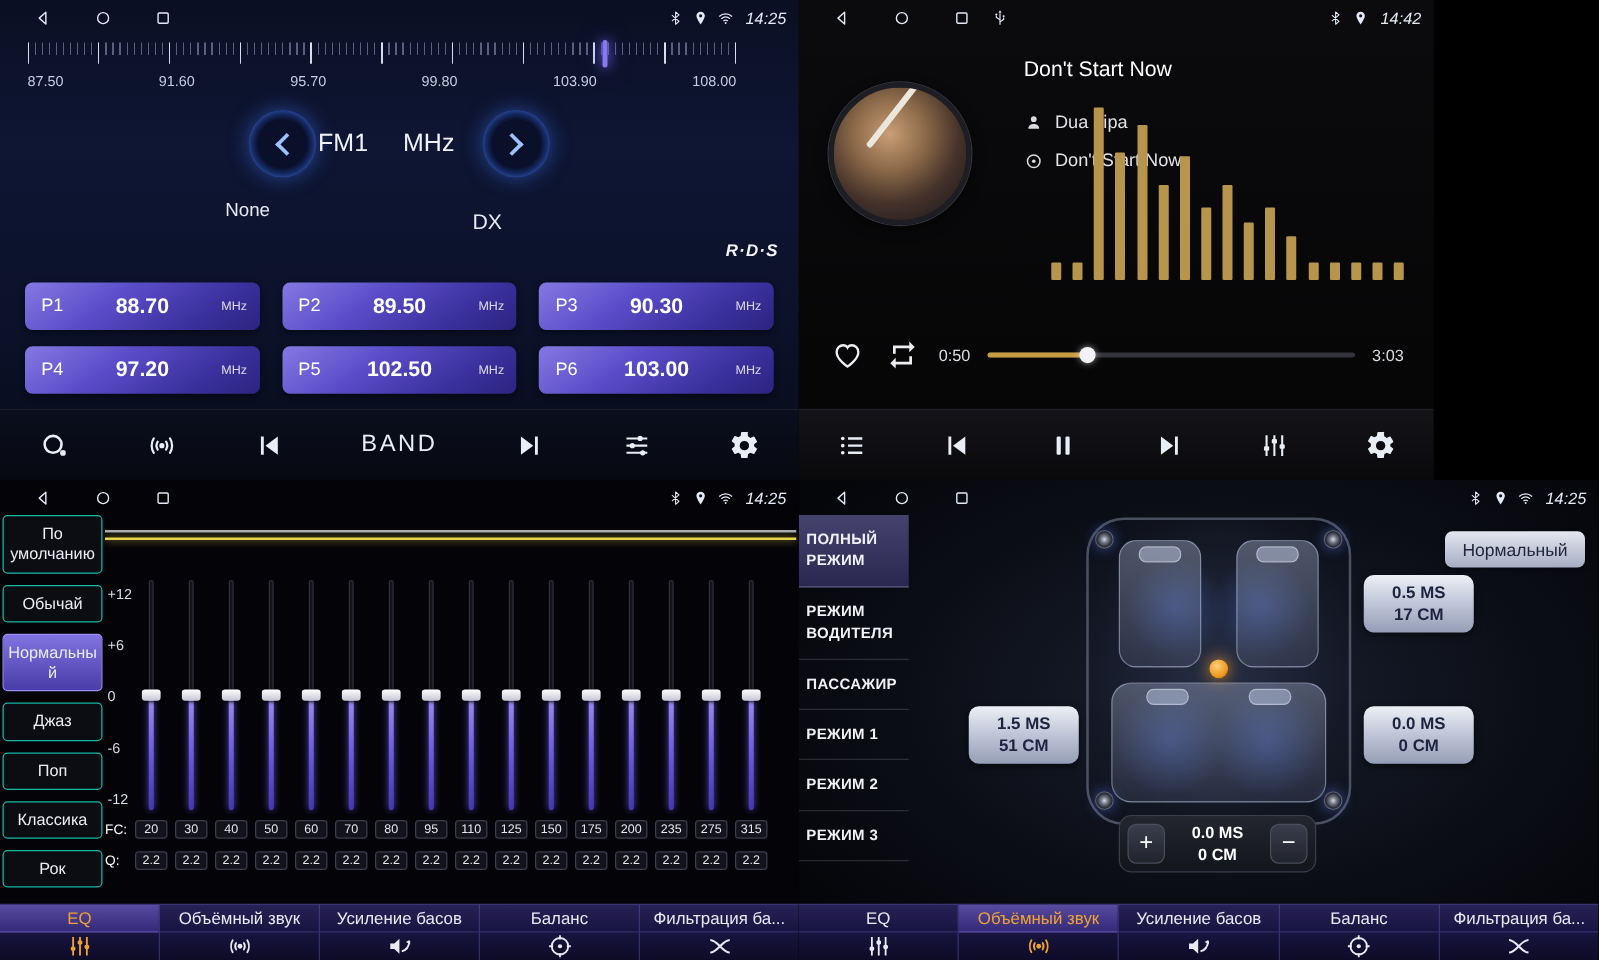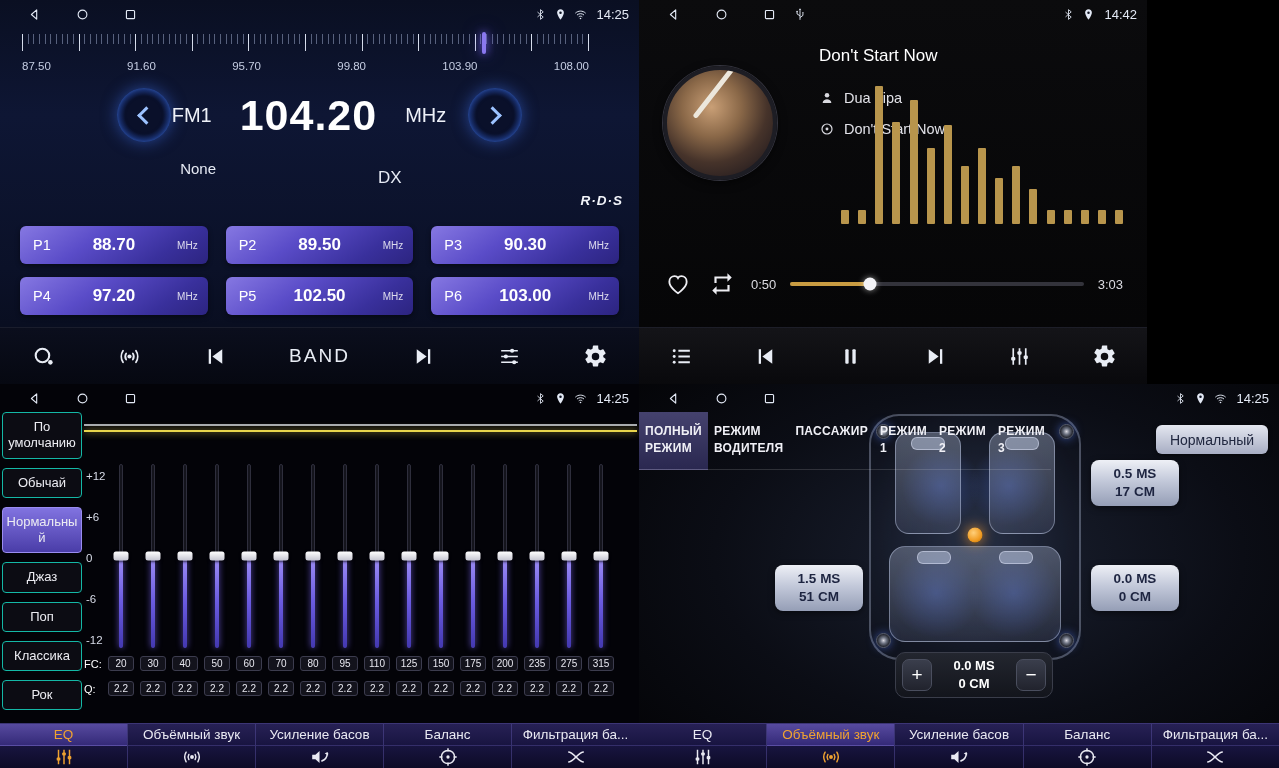--- a/index.html
+++ b/index.html
@@ -10,21 +10,21 @@
   #q-player{left:639px;top:0;width:508px;height:384px;background:linear-gradient(180deg,#0b0b0d 0%,#050506 100%);}
   #q-eq{left:0;top:384px;width:639px;height:384px;background:#030308;}
   #q-sf{left:639px;top:384px;width:640px;height:384px;background:radial-gradient(ellipse at 53% 45%,#1a2030 0%,#0b0d15 55%,#030305 100%);}
 
   
   .statusbar{position:absolute;top:0;left:0;right:0;height:28px;display:flex;align-items:center;padding:0 10px;color:#e3e9f5;z-index:6;}
   .nav-ic{width:48px;display:flex;justify-content:center;background:none;border:none;color:#e3e9f5;padding:0;cursor:pointer;}
   .nav-ic svg{width:15px;height:15px;}
   .sb-right{margin-left:auto;display:flex;align-items:center;gap:7px;}
   .sb-right svg{width:13px;height:13px;}
-  .sb-time{font-size:13px;margin-left:2px;}
+  .sb-time{font-size:13px;margin-left:2px;font-style:italic;}
 
   
   .ruler-wrap{position:absolute;left:22px;right:50px;top:34px;height:22px;cursor:pointer;}
   .ruler-ticks{position:absolute;inset:0;
     background-image:
       repeating-linear-gradient(90deg, rgba(232,238,252,.9) 0 1px, transparent 1px 56.6px),
       repeating-linear-gradient(90deg, rgba(150,162,195,.55) 0 1px, transparent 1px 5.66px);
     background-size:100% 17px,100% 10px;background-repeat:no-repeat;}
   .ruler-indicator{position:absolute;top:-2px;width:4px;height:22px;border-radius:2px;background:#8a78f0;box-shadow:0 0 9px #7a66ff,0 0 18px rgba(120,100,255,.6);transform:translateX(-50%);}
   .ruler-labels{position:absolute;left:22px;right:50px;top:60px;display:flex;justify-content:space-between;font-size:11.5px;color:#c5cde2;}
@@ -97,21 +97,21 @@
   .tabbar{position:absolute;bottom:0;left:0;right:0;height:45px;display:flex;background:linear-gradient(180deg,#272155 0%,#191542 45%,#0d0b26 100%);border-top:1px solid #3c3575;z-index:5;}
   .tab{flex:1;display:flex;flex-direction:column;border-right:1px solid rgba(96,86,170,.45);cursor:pointer;min-width:0;}
   .tab:last-child{border-right:none;}
   .tab-label{height:27px;display:flex;align-items:center;justify-content:center;font-size:13.5px;color:#e9e9f2;white-space:nowrap;overflow:hidden;border-bottom:1px solid rgba(96,86,170,.4);}
   .tab.active .tab-label{background:linear-gradient(180deg,#574a9f,#342a78);color:#f0a231;}
   .tab-ic{flex:1;display:flex;align-items:center;justify-content:center;color:#e9e9f2;}
   .tab-ic svg{width:22px;height:22px;}
   .tab.active .tab-ic{color:#f0a231;}
 
   
-  .sf-modes{position:absolute;left:0;top:28px;width:88px;display:flex;flex-direction:row;z-index:4;}
+  .sf-modes{position:absolute;left:0;top:28px;width:88px;display:flex;flex-direction:column;z-index:4;}
   .sf-mode{padding:11px 6px;font-size:12px;font-weight:bold;color:#f0f0f6;border-bottom:1px solid rgba(255,255,255,.14);line-height:1.45;letter-spacing:.3px;cursor:pointer;}
   .sf-mode.selected{background:linear-gradient(180deg,#45426e,#2a2850);}
   .sf-preset{position:absolute;left:517px;top:41px;width:112px;height:29px;border:none;border-radius:6px;cursor:pointer;
     background:linear-gradient(180deg,#e4e7f0,#a7adc3);color:#20273f;font-size:14px;box-shadow:0 1px 4px rgba(0,0,0,.55);}
   .car{position:absolute;left:230px;top:30px;width:212px;height:246px;border:2px solid rgba(165,175,200,.4);border-radius:30px;
     background:radial-gradient(ellipse at 50% 45%, rgba(70,85,120,.30), rgba(25,30,48,.12) 72%, transparent 100%);}
   .seat{position:absolute;width:66px;height:102px;border:1px solid rgba(200,210,240,.45);border-radius:14px;
     background:linear-gradient(180deg, rgba(180,192,220,.38), rgba(110,120,155,.22));}
   .headrest{position:absolute;top:4px;left:50%;transform:translateX(-50%);width:34px;height:13px;border-radius:6px;background:rgba(200,210,235,.45);border:1px solid rgba(222,228,248,.5);}
   .seat-fl{left:24px;top:16px;}
@@ -290,21 +290,20 @@
       <span>99.80</span>
       <span>103.90</span>
       <span>108.00</span>
     </div>
 
     <div class="tuner-row">
       <button class="tune-btn">
           <span class="chev chev-left"></span>
         </button>
       <span class="band-label">FM1</span>
-      <span class="freq-big">104.20</span>
       <span class="unit-label">MHz</span>
       <button class="tune-btn">
           <span class="chev chev-right"></span>
         </button>
     </div>
     <span class="sub-none">None</span>
     <span class="sub-dx">DX</span>
     <span class="rds-badge">R·D·S</span>
 
     <div class="preset-grid">

